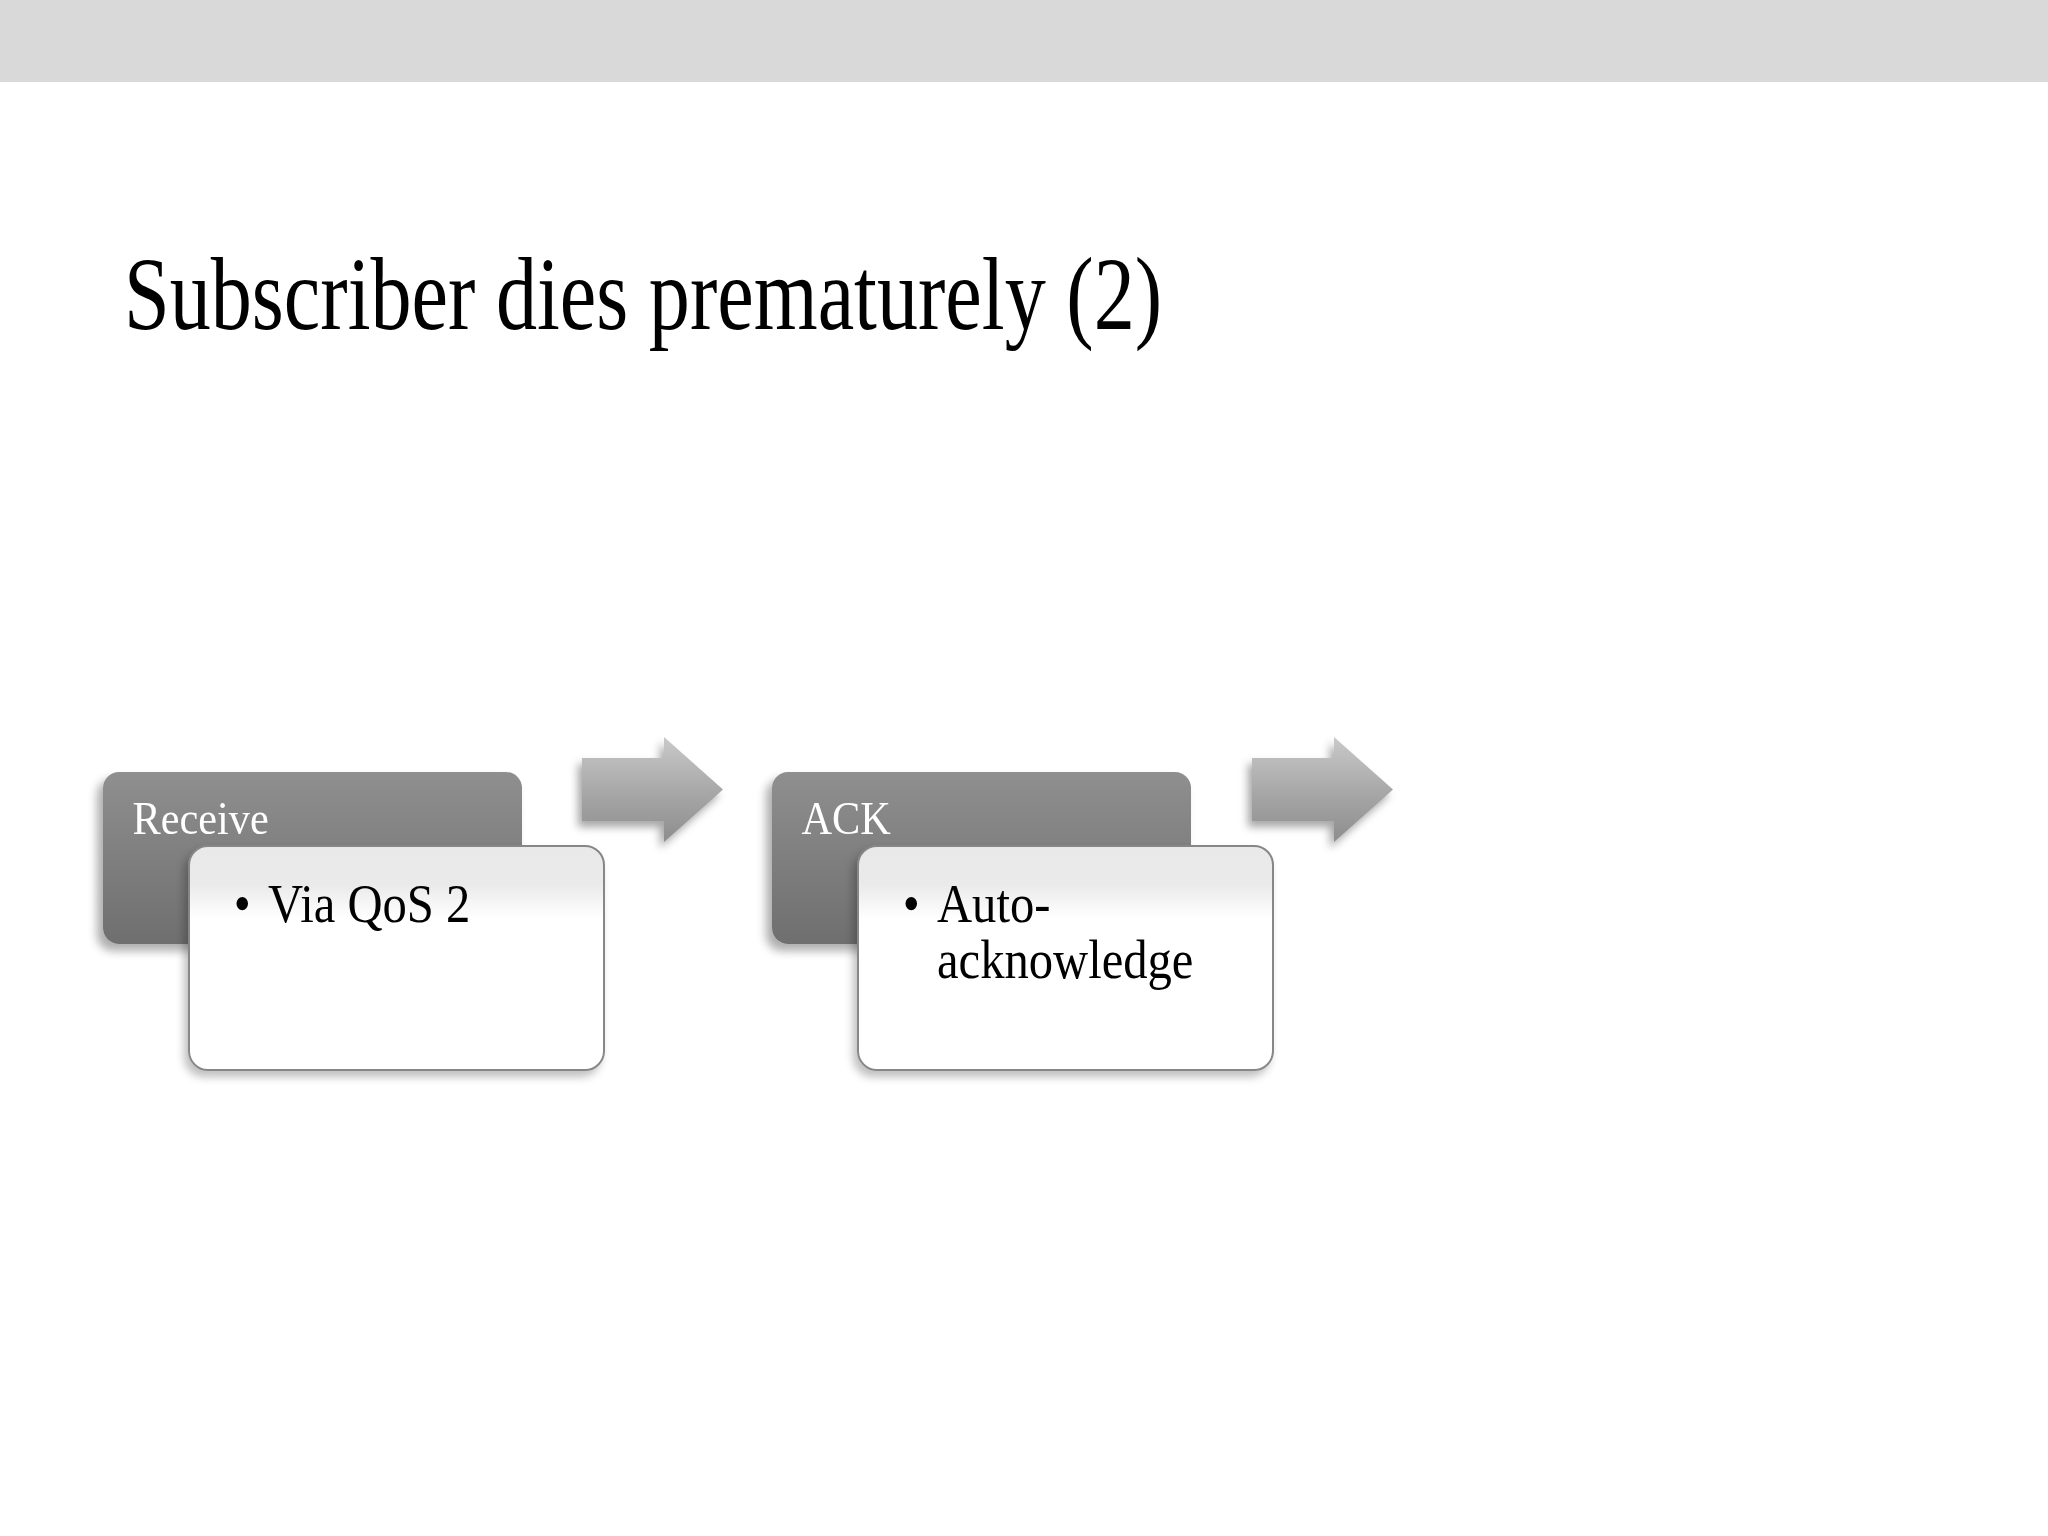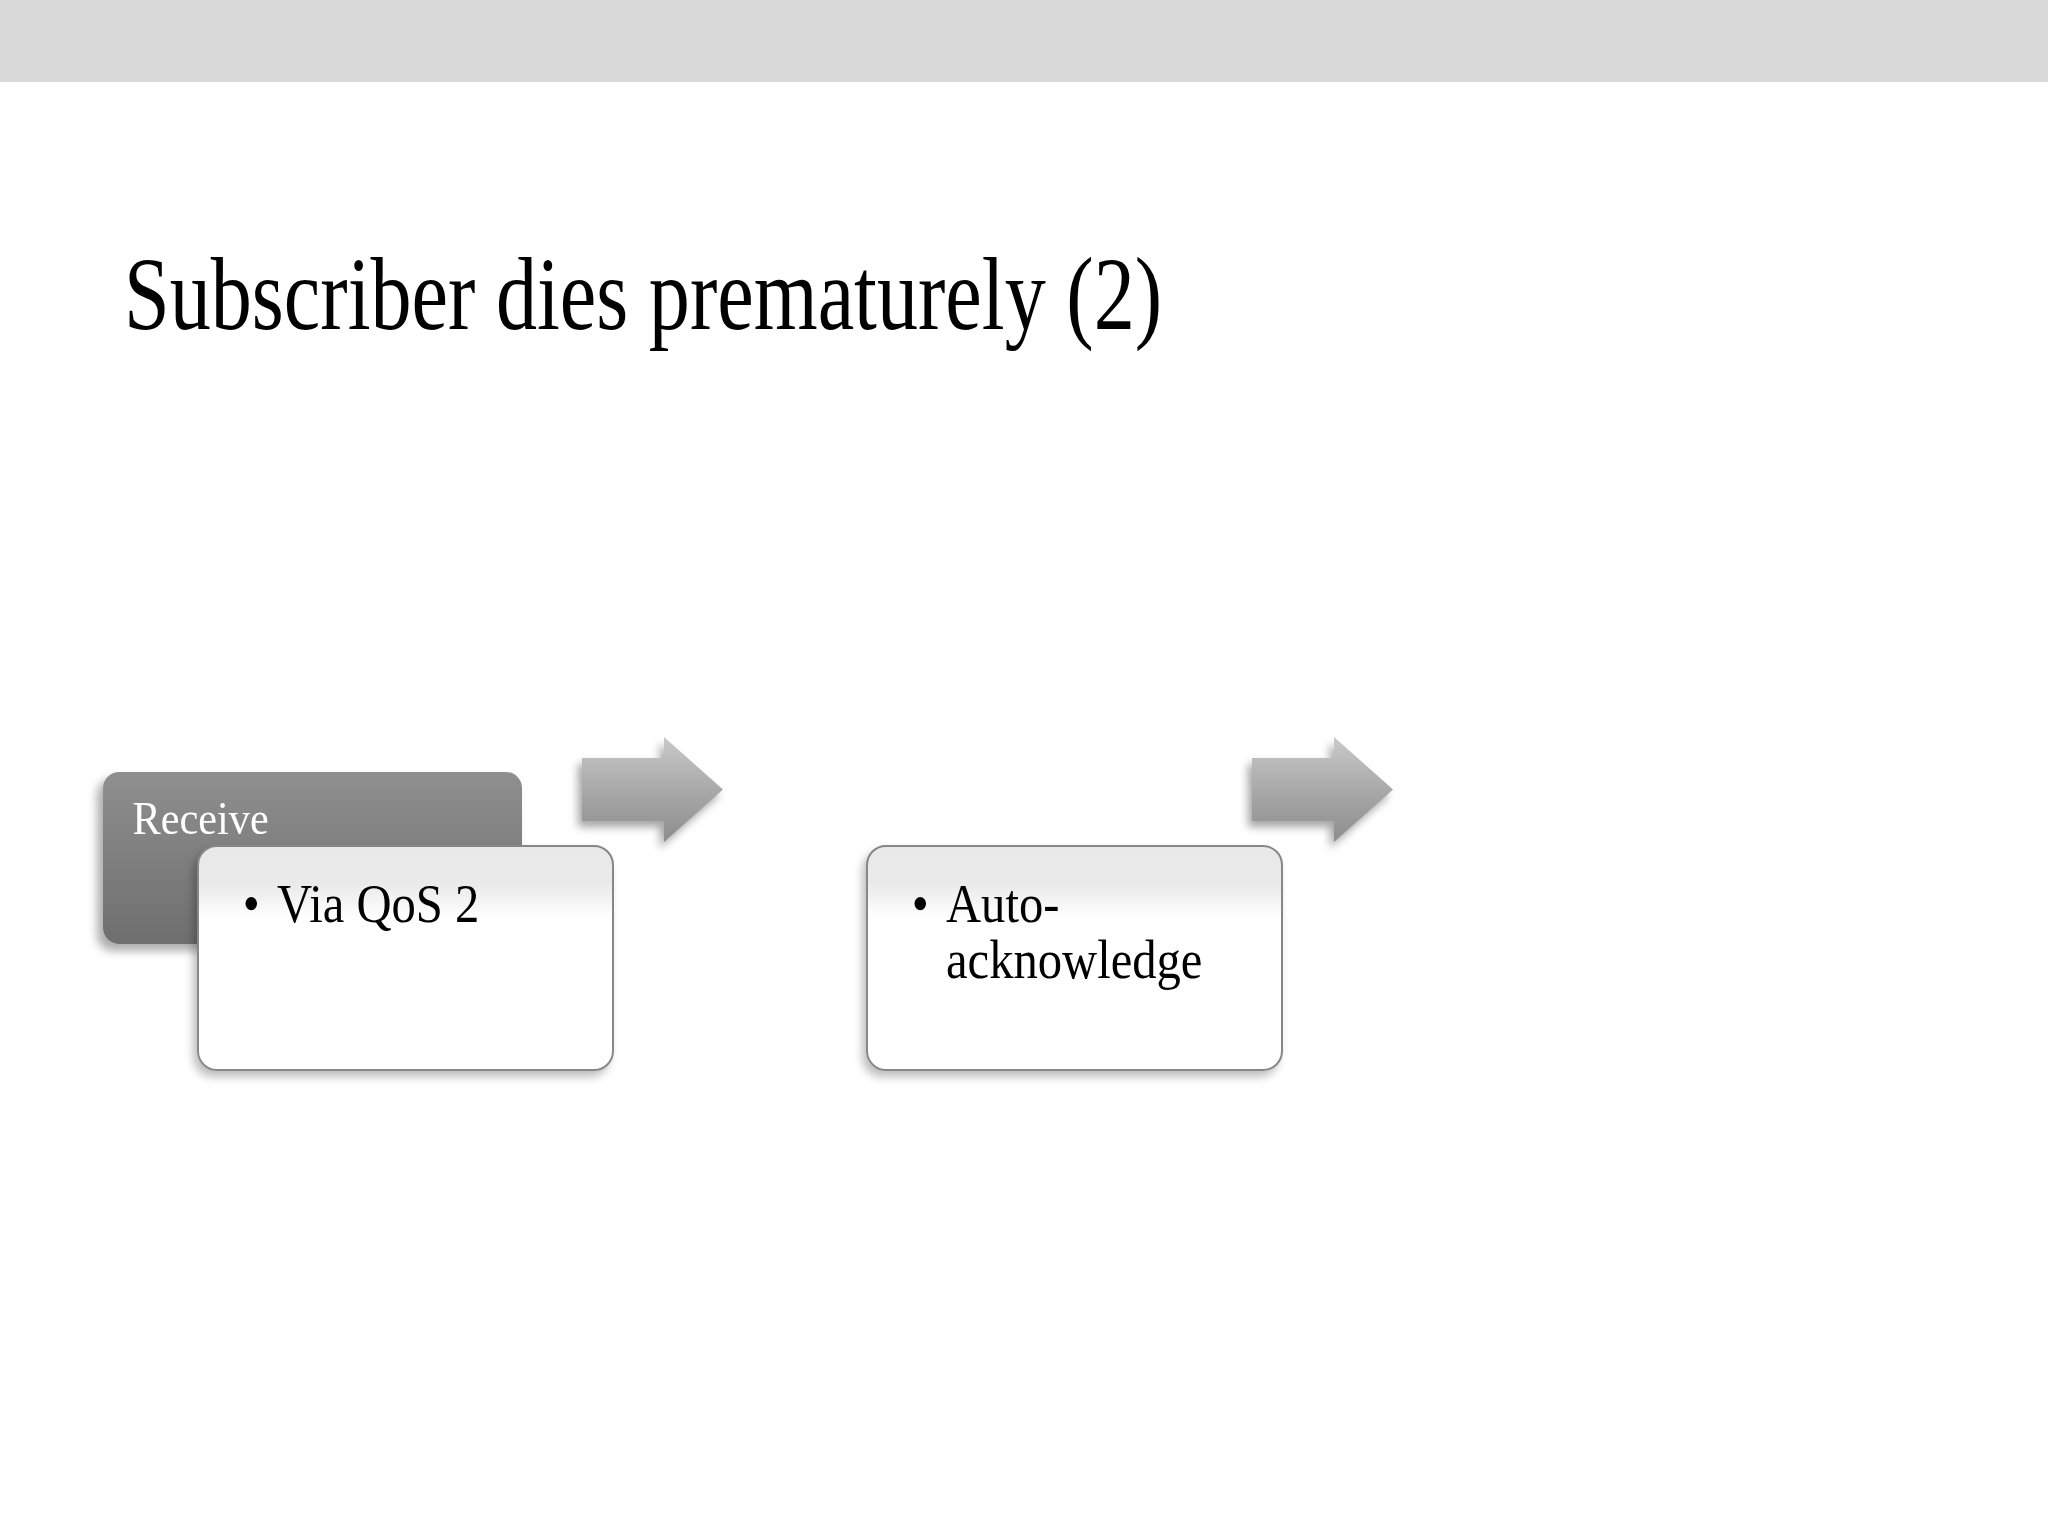--- a/index.html
+++ b/index.html
@@ -58,21 +58,21 @@
     padding: 24px 0 0 32px;
     font-size: 46px;
     line-height: 1;
     color: #ffffff;
     white-space: nowrap;
     transform: scaleX(0.92);
     transform-origin: 0 0;
   }
   .step-content {
     position: absolute;
-    left: 94px; top: 112px;
+    left: 85px; top: 112px;
     width: 417px; height: 226px;
     box-sizing: border-box;
     border: 2px solid #878787;
     border-radius: 20px;
     background: linear-gradient(180deg, #e9e9e9 0%, #eaeaea 17%, #ffffff 32%);
     box-shadow: -4px 6px 8px rgba(0,0,0,0.25);
   }
   .bullet-list {
     margin: 0;
     padding: 29px 22px 0 78px;
@@ -131,20 +131,23 @@
         <li>Via QoS 2</li>
       </ul>
     </div>
   </div>
 
   <svg class="flow-arrow a0" viewBox="0 0 141 105">
     <polygon points="0,21 82,21 82,0 141,52.5 82,105 82,84 0,84" fill="url(#arrowGrad)"></polygon>
   </svg>
 
   <div class="step-group g1">
+    <div class="step-header">
+      <span class="label">ACK</span>
+    </div>
     <div class="step-content">
       <ul class="bullet-list">
         <li>Auto-acknowledge</li>
       </ul>
     </div>
   </div>
 
   <svg class="flow-arrow a1" viewBox="0 0 141 105">
     <polygon points="0,21 82,21 82,0 141,52.5 82,105 82,84 0,84" fill="url(#arrowGrad)"></polygon>
   </svg>

